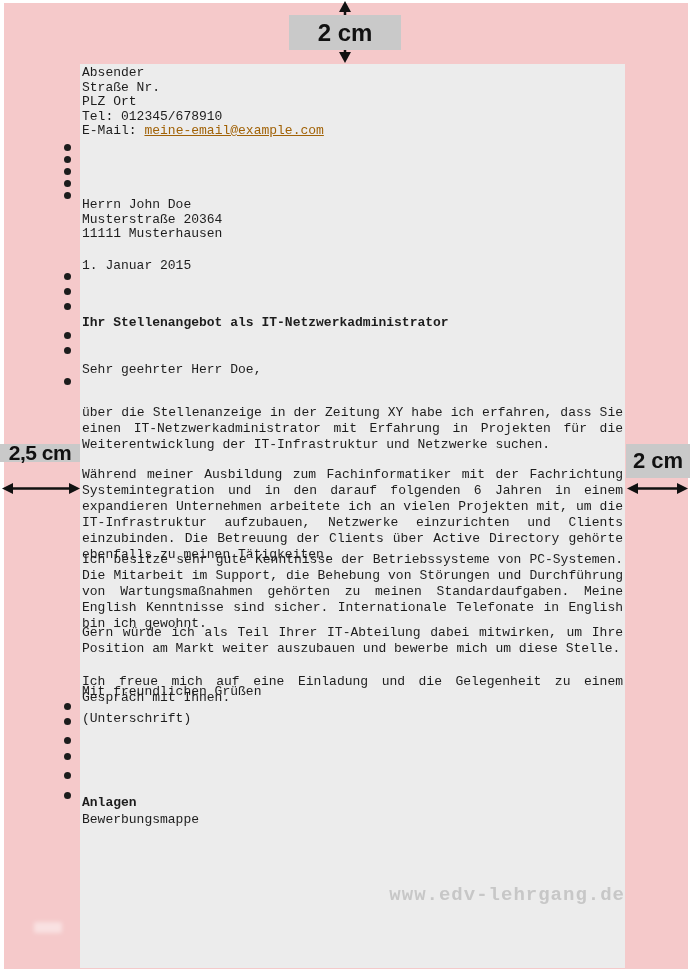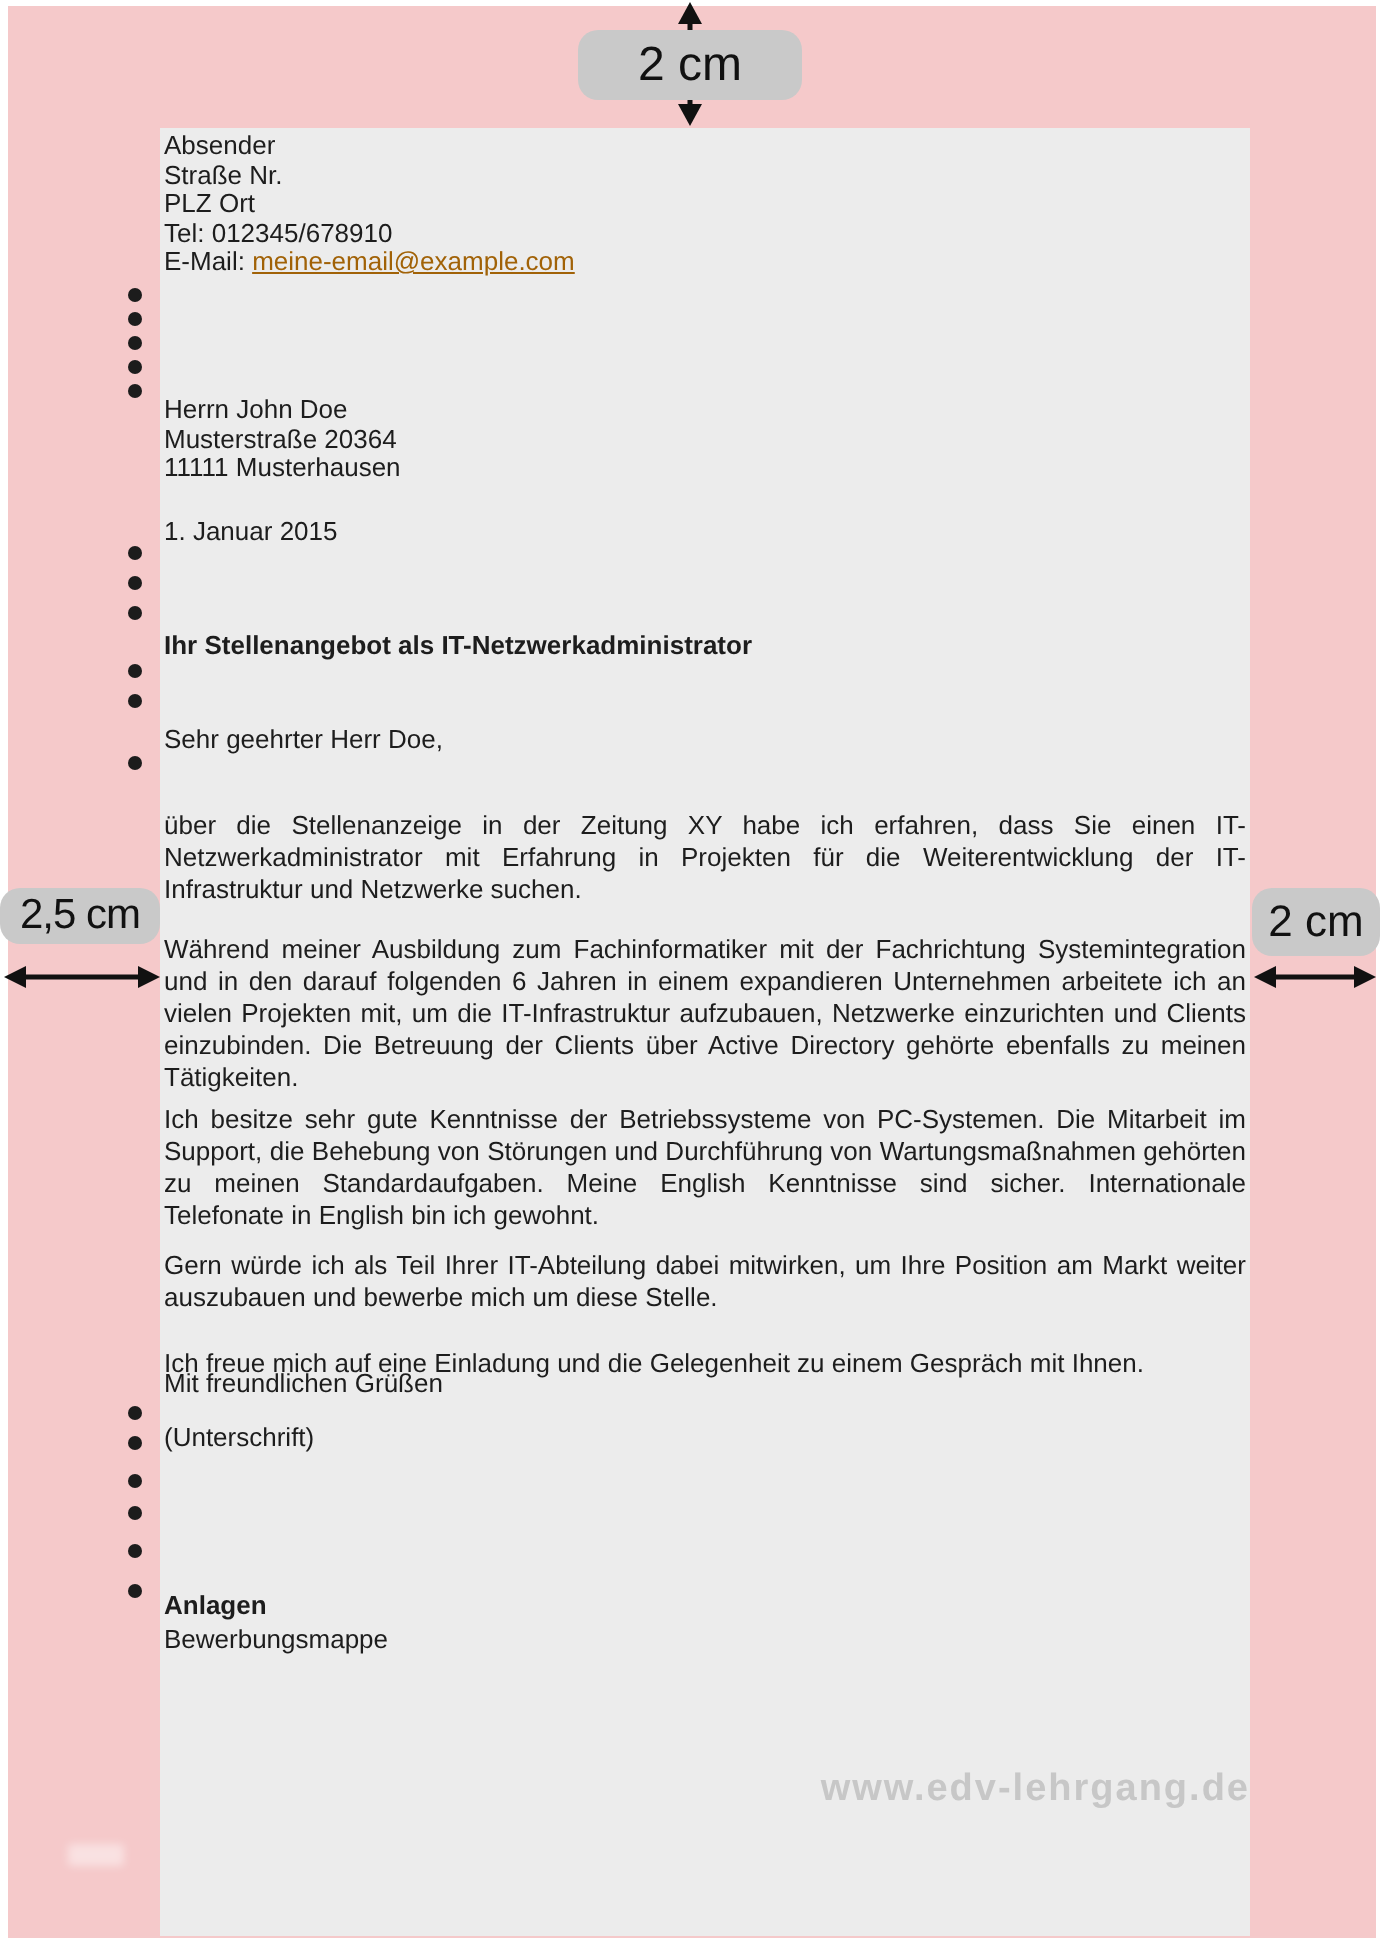--- a/index.html
+++ b/index.html
@@ -7,38 +7,39 @@
     position:relative; width:690px; height:976px; background:#ffffff;
     font-family:"Liberation Sans", sans-serif; overflow:hidden;
   }
   .pink-bg {
     position:absolute; left:4px; top:3px; right:2px; bottom:7px;
     background:#f5c9ca;
   }
   .page {
     position:absolute; left:80px; top:64px; width:545px; height:904px;
     background:#ececec;
+    font-family:Liberation Mono, monospace;
   }
   .blk { position:absolute; left:2px; width:541px; color:#1d1d1d; }
   .addr { font-size:13px; line-height:14.5px; }
   .par  { font-size:13px; line-height:16px; text-align:justify; }
   .date-line { font-size:13px; text-align:left; }
   .subject   { font-size:13px; font-weight:bold; }
   .bold { font-weight:bold; }
   a.email { color:#a16207; text-decoration:underline; }
   .watermark {
     position:absolute; left:0; top:820px; width:100%; text-align:right;
     font-size:19px; font-weight:bold; color:#c7c7c7; letter-spacing:1px;
   }
   .mlabel {
-    position:absolute; background:#c9c9c9; color:#111; font-weight:normal;
-    display:flex; align-items:center; justify-content:center; z-index:3;border-radius:10px;
+    position:absolute; background:#c9c9c9; color:#111; font-weight:bold;
+    display:flex; align-items:center; justify-content:center; z-index:3;
   }
   .mlabel-top   { left:289px; top:15px;  width:112px; height:35px; font-size:24px; }
-  .mlabel-left  { left:0;     top:444px; width:80px;  height:28px; font-size:21px; letter-spacing:-0.5px; }
+  .mlabel-left  { left:0;     top:444px; width:80px;  height:18px; font-size:21px; letter-spacing:-0.5px; }
   .mlabel-right { left:626px; top:444px; width:64px;  height:34px; font-size:22px; }
   .arrow { position:absolute; z-index:2; }
   .dot {
     position:absolute; left:64px; width:7px; height:7px;
     border-radius:50%; background:#1c1c1c; z-index:4;
   }
   .smudge {
     position:absolute; left:34px; top:922px; width:28px; height:11px;
     background:rgba(255,255,255,0.45); filter:blur(2px); border-radius:2px;
   }

